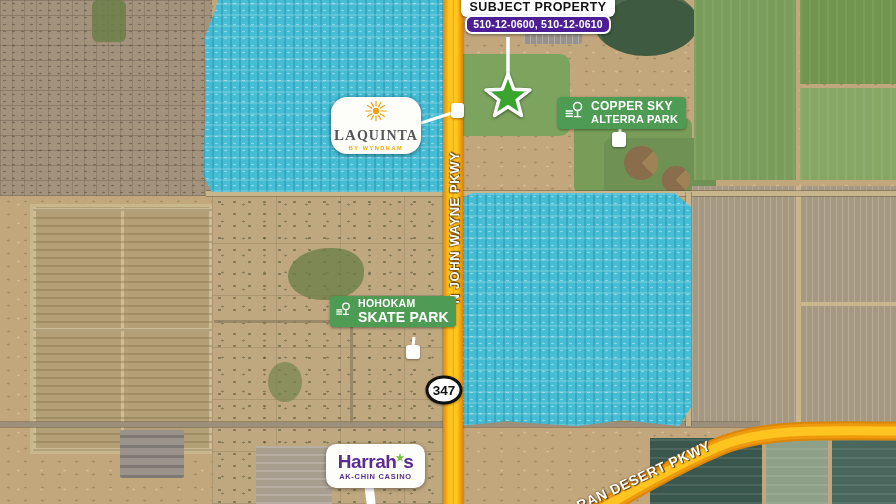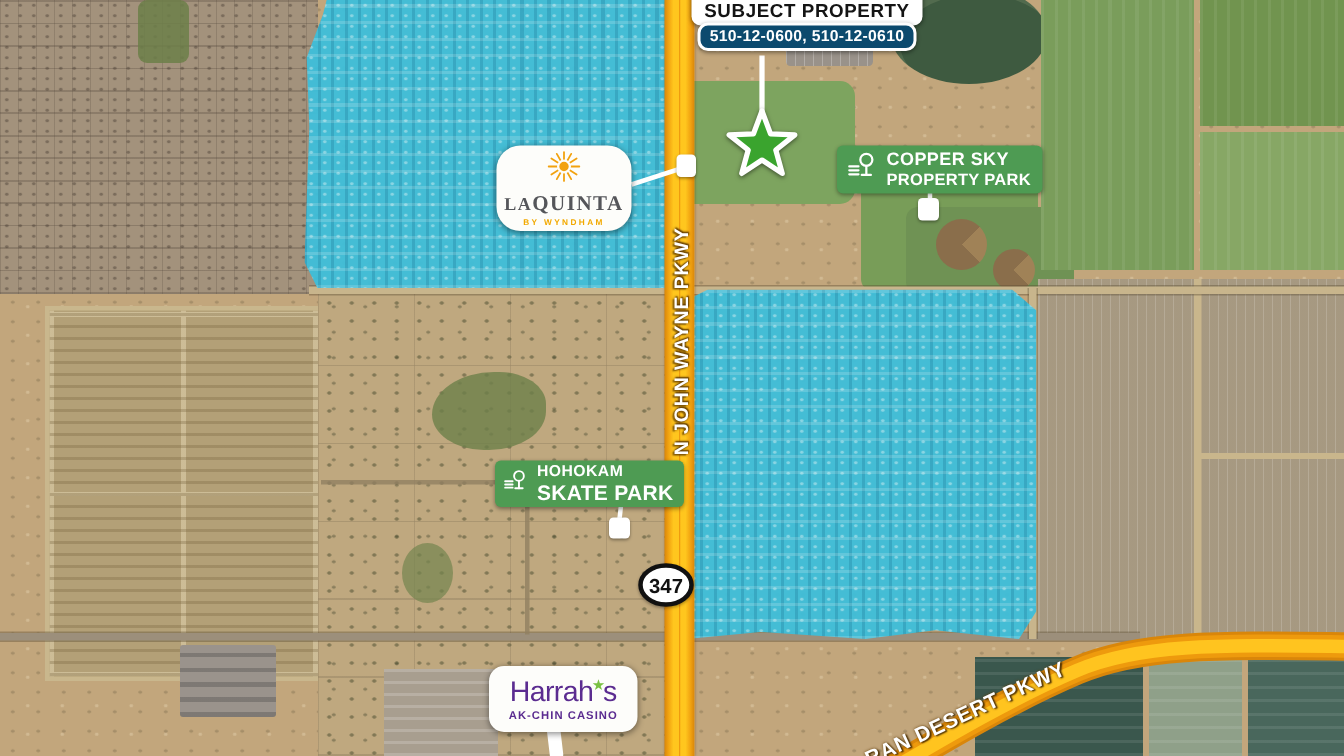--- a/index.html
+++ b/index.html
@@ -158,52 +158,52 @@
   }
 
   
   .subject-wrap{left:450px;top:-13px;width:176px;display:flex;flex-direction:column;align-items:center;}
   .subject-title{
     background:#fff;border-radius:6px;padding:13px 9px 3px 9px;
     font-size:12.5px;font-weight:bold;color:#141414;letter-spacing:.4px;white-space:nowrap;
     box-shadow:0 1px 3px rgba(0,0,0,.45);
   }
   .subject-parcels{
-    margin-top:-2px;background:#0c4a6e;color:#fff;border:2px solid #fff;border-radius:7px;
+    margin-top:-2px;background:#4c1d95;color:#fff;border:2px solid #fff;border-radius:7px;
     padding:1px 6px 2px 6px;font-size:10.5px;font-weight:bold;letter-spacing:.2px;white-space:nowrap;
     box-shadow:0 1px 3px rgba(0,0,0,.45);
   }
 
   
   .green-label{
     position:absolute;display:flex;align-items:center;gap:6px;
     background:#4e9b53;border-radius:4px;color:#fff;
     box-shadow:0 1px 3px rgba(0,0,0,.4);padding:3px 8px 3px 6px;
   }
   .green-label .txt{display:flex;flex-direction:column;line-height:1.12;}
   .copper-sky{left:558px;top:97px;}
   .copper-sky .l1{font-size:12px;font-weight:bold;letter-spacing:.3px;}
   .copper-sky .l2{font-size:11px;font-weight:bold;letter-spacing:.2px;}
-  .hohokam{left:330px;top:307px;padding:2px 7px 2px 5px;}
+  .hohokam{left:330px;top:296px;padding:2px 7px 2px 5px;}
   .hohokam .l1{font-size:10.5px;font-weight:bold;letter-spacing:.3px;}
   .hohokam .l2{font-size:14px;font-weight:bold;letter-spacing:.2px;}
 
   
   .card{
     position:absolute;background:#fdfdfa;box-shadow:0 1px 4px rgba(0,0,0,.45);
     display:flex;flex-direction:column;align-items:center;justify-content:center;
   }
   .card-laquinta{left:331px;top:97px;width:90px;height:57px;border-radius:16px;}
   .lq-brand{margin-top:1px;color:#55565a;font-family:"Liberation Serif",serif;font-weight:bold;letter-spacing:1px;line-height:1;}
-  .lq-la{font-size:12px;}
+  .lq-la{font-size:15px;}
   .lq-quinta{font-size:14px;}
   .lq-tag{margin-top:2px;font-size:5.5px;font-weight:bold;color:#f2a900;letter-spacing:1.6px;}
 
   .card-harrahs{left:326px;top:444px;width:99px;height:44px;border-radius:10px;}
-  .hr-line1{line-height:1;color:#5b2c90;font-weight:normal;font-size:19px;letter-spacing:-.4px;}
+  .hr-line1{line-height:1;color:#5b2c90;font-weight:bold;font-size:19px;letter-spacing:-.4px;}
   .hr-star{display:inline-block;color:#7ac143;font-size:10px;vertical-align:7px;margin:0 -1px;}
   .hr-line2{margin-top:1px;color:#5b2c90;font-weight:bold;font-size:7.5px;letter-spacing:.7px;}
 
   svg text{font-family:"Liberation Sans",sans-serif;}
 </style>
 </head>
 <body>
 
 <div id="stage">
 
@@ -292,21 +292,21 @@
         <circle cx="15.5" cy="7.5" r="4.6"></circle>
         <line x1="15.5" y1="12" x2="15.5" y2="19"></line>
         <line x1="12" y1="19" x2="19" y2="19"></line>
         <line x1="2.5" y1="12.5" x2="9.5" y2="12.5"></line>
         <line x1="2.5" y1="15.5" x2="9.5" y2="15.5"></line>
         <line x1="2.5" y1="18.5" x2="9.5" y2="18.5"></line>
       </svg>
     </span>
     <span class="txt">
       <span class="l1">COPPER SKY</span>
-      <span class="l2">PROPERTY PARK</span>
+      <span class="l2">ALTERRA PARK</span>
     </span>
   </div>
 
   <div class="green-label hohokam">
     <span>
       <svg width="17" height="17" viewBox="0 0 24 24" fill="none" stroke="#ffffff" stroke-width="1.8" stroke-linecap="round">
         <circle cx="15.5" cy="7.5" r="4.6"></circle>
         <line x1="15.5" y1="12" x2="15.5" y2="19"></line>
         <line x1="12" y1="19" x2="19" y2="19"></line>
         <line x1="2.5" y1="12.5" x2="9.5" y2="12.5"></line>

